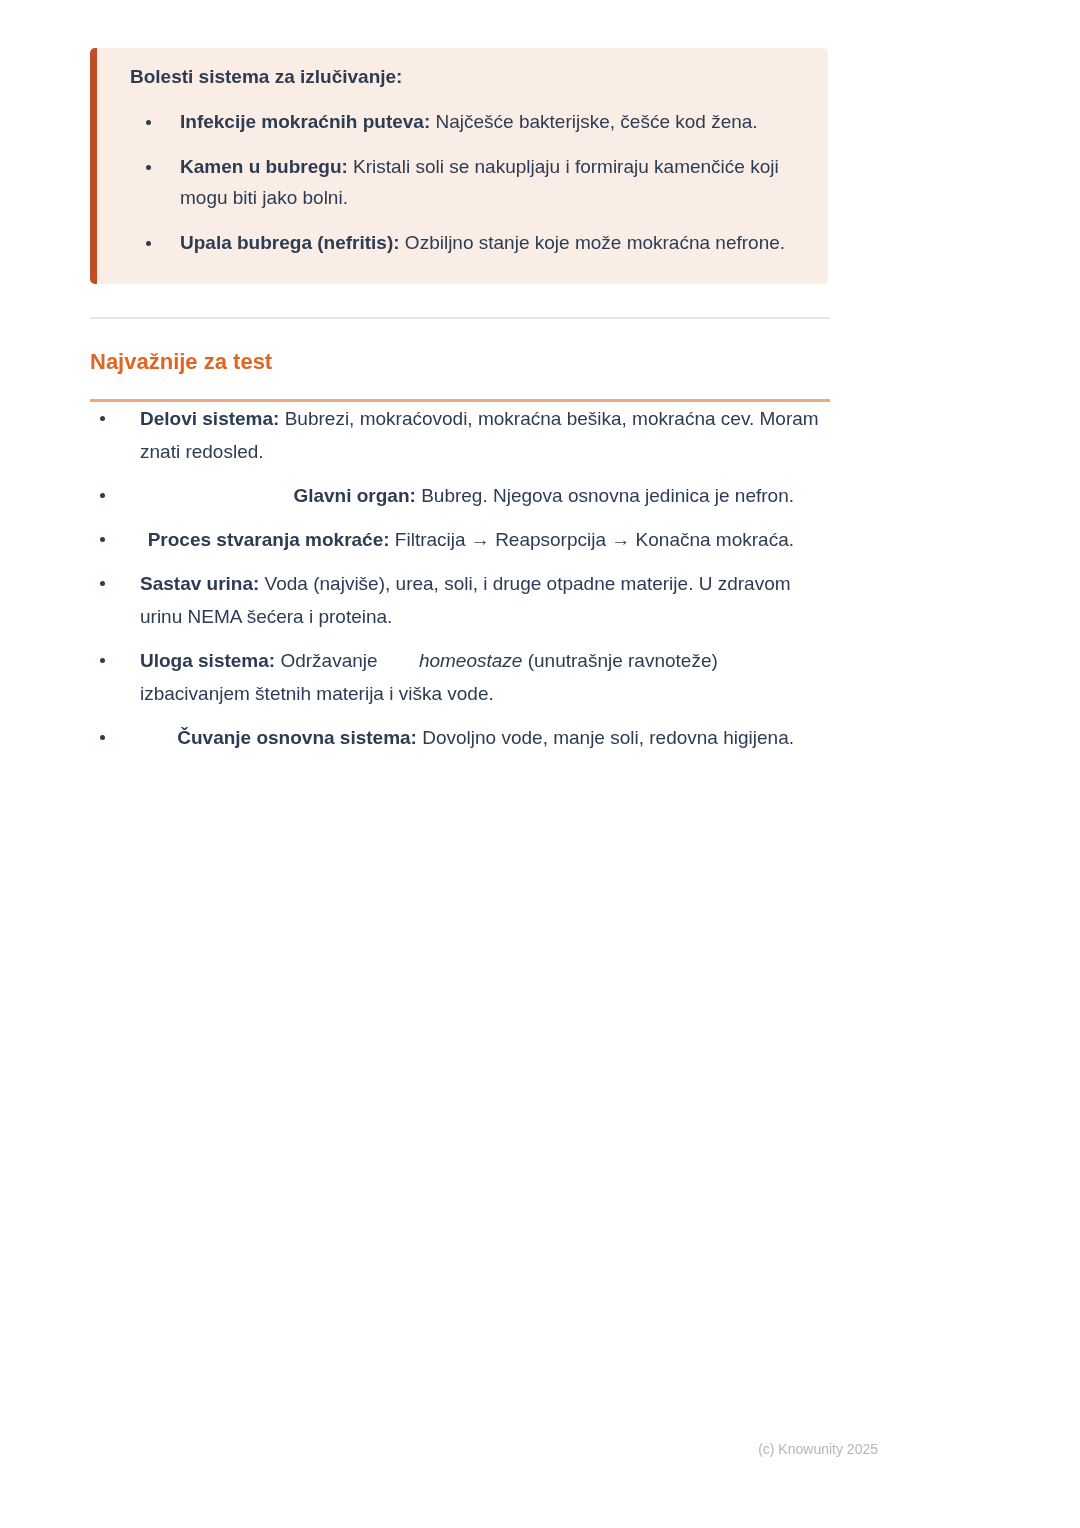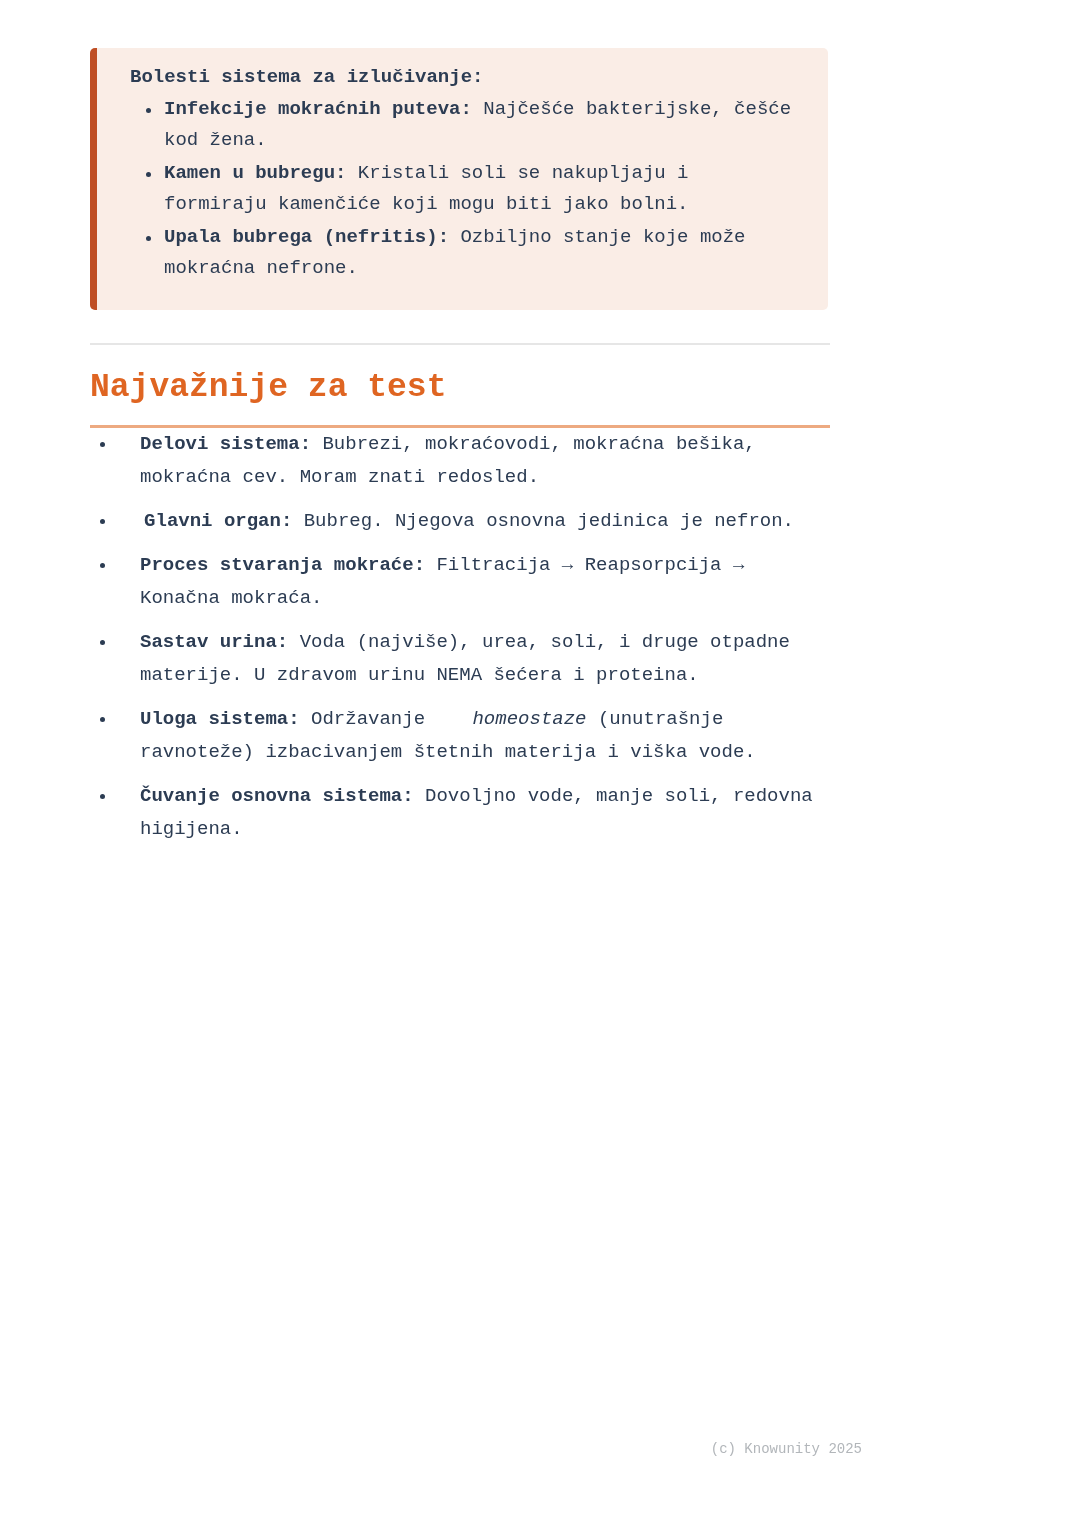--- a/index.html
+++ b/index.html
@@ -5,21 +5,21 @@
   html, body {
     margin: 0;
     padding: 0;
     background: #ffffff;
   }
   .page {
     position: relative;
     width: 932px;
     height: 1528px;
     background: #ffffff;
-    font-family: Liberation Mono, monospace;
+    font-family: Liberation Sans, sans-serif;
     color: #2c3c53;
     overflow: hidden;
   }
   .content {
     position: absolute;
     left: 90px;
     top: 0;
     width: 740px;
   }
   
@@ -37,21 +37,22 @@
     font-size: 19px;
     line-height: 30px;
     color: #2c3c53;
   }
   ul.blist {
     list-style: none;
     margin: 0;
     padding: 0;
   }
   .callout li.item {
-    margin-top: 2px;
+    margin-top: 14px;
+    gap: 16px;
   }
   li.item {
     display: flex;
     align-items: flex-start;
   }
   .dot {
     flex: 0 0 auto;
     width: 5px;
     height: 5px;
     border-radius: 50%;
@@ -70,21 +71,21 @@
   .divider {
     margin-top: 33px;
     height: 2px;
     background: #e6e6e6;
     border: none;
     width: 740px;
   }
   
   .section-title {
     margin: 22px 0 0 0;
-    font-size: 33px;
+    font-size: 22px;
     line-height: 42px;
     font-weight: bold;
     color: #df6522;
   }
   .section-underline {
     margin-top: 16px;
     height: 3px;
     background: #edaa81;
     width: 740px;
   }
@@ -114,21 +115,21 @@
     border-left: 5px solid #f4c8a7;
     border-top: 1px solid #f7e0cd;
     box-sizing: border-box;
     border-top-left-radius: 5px;
     border-bottom-left-radius: 5px;
   }
   
   .copyright {
     position: absolute;
     top: 1441px;
-    right: 70px;
+    right: 54px;
     font-size: 14px;
     color: #b2b6ba;
   }
 </style>
 </head>
 <body>
 
 <div class="page">
 
   <div class="content">

